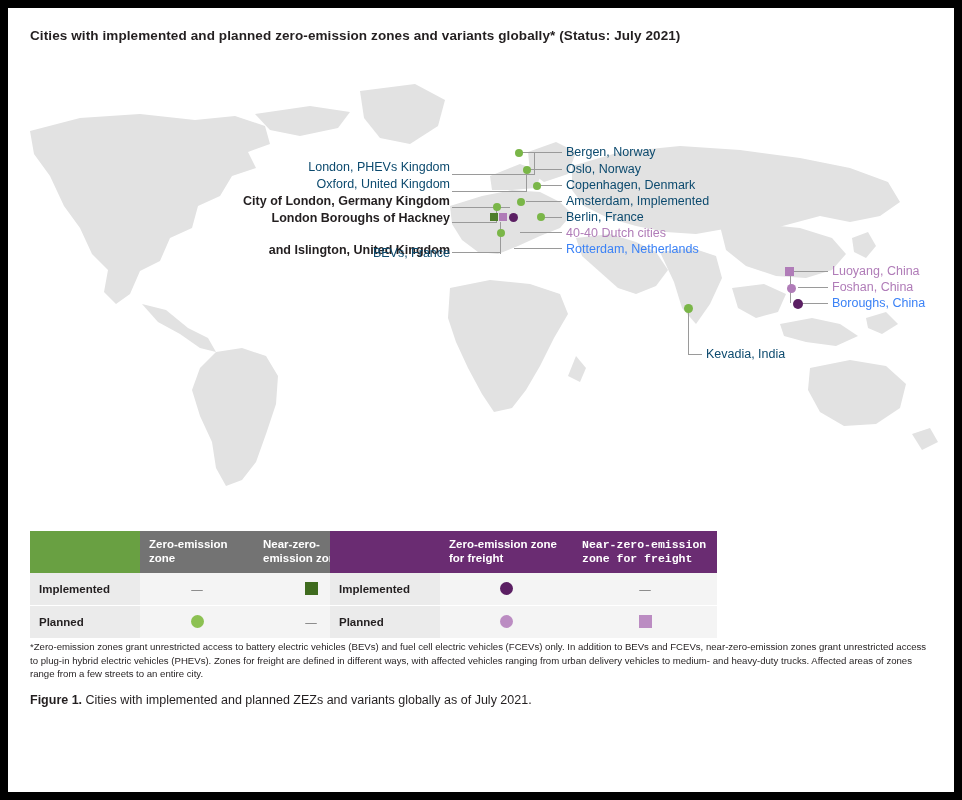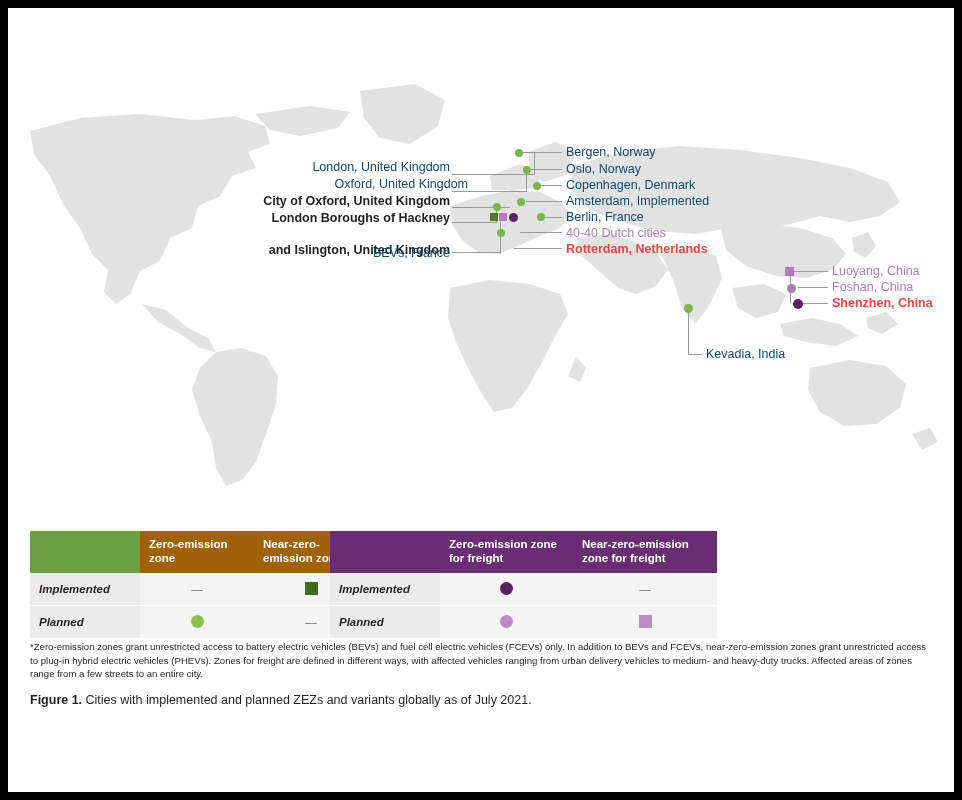--- a/index.html
+++ b/index.html
@@ -46,21 +46,21 @@
     top: 0;
   }
   .label {
     position: absolute;
     font-size: 12.5px;
     line-height: 15.5px;
     white-space: nowrap;
   }
   .lbl-green    { color: #0c4a6e; }
   .lbl-purple   { color: #b07cb8; }
-  .lbl-purpleb  { color: #ef4444; font-weight: bold; }
+  .lbl-purpleb  { color: #3b82f6; font-weight: normal; }
   .lbl-dark     { color: #231f20; font-weight: bold; }
   .ta-right { text-align: right; transform: translateX(-100%); }
 
   .leader {
     position: absolute;
     background: #9a9a9a;
   }
   .dot {
     position: absolute;
     border-radius: 50%;
@@ -91,30 +91,29 @@
   .legend td {
     font-size: 11.5px;
     padding: 8px 9px;
     vertical-align: middle;
     border-bottom: 1px solid #ffffff;
   }
   .legend .rowlabel {
     font-weight: bold;
     background: #ebebeb;
     width: 92px;
-    font-style: italic;
   }
   .legend .cell {
     background: #f4f4f4;
     text-align: center;
     width: 96px;
     height: 16px;
   }
   .legend .dash { color: #6d6d6d; }
-  .hdr-green th { background: #a16207; }
+  .hdr-green th { background: #737373; }
   .hdr-green th:first-child { background: #69a042; }
   .hdr-purple th { background: #6a2c72; }
   .swatch-dot-green {
     display: inline-block; width: 13px; height: 13px; border-radius: 50%;
     background: #8cc152;
   }
   .swatch-sq-green {
     display: inline-block; width: 13px; height: 13px; background: #3f6b1e;
   }
   .swatch-dot-purple {
@@ -146,20 +145,21 @@
     color: #231f20;
     text-align: center;
   }
   .figcap b { font-weight: bold; }
 </style>
 </head>
 <body>
 
 <div class="page">
 
+  <div class="title">Cities with implemented and planned zero-emission zones and variants globally* (Status: July 2021)</div>
 
   <div class="map-area">
 
     <svg class="map-svg" width="922" height="450" viewBox="0 0 922 450">
       <g fill="#e2e2e2">
 
         <path d="M10,75 L60,62 L120,58 L175,64 L215,60 L245,70 L250,88 L228,96 L236,112 L212,120 L200,140 L178,150 L172,172 L150,182 L140,205 L120,215 L110,238 L96,248 L84,236 L88,214 L72,198 L60,172 L44,150 L30,120 L14,98 Z"></path>
         <path d="M235,58 L290,50 L330,56 L318,72 L280,80 L250,74 Z"></path>
 
         <path d="M340,35 L395,28 L425,44 L418,70 L390,88 L360,82 L344,62 Z"></path>
@@ -228,38 +228,38 @@
     <div class="dot" style="left:489px; top:157px; width:9px; height:9px; background:#5b1f63;"></div>
     <div class="dot" style="left:473px; top:147px; width:8px; height:8px; background:#7ab648;"></div>
     <div class="sq" style="left:470px; top:157px; width:8px; height:8px; background:#4e7d2a;"></div>
     <div class="dot" style="left:477px; top:173px; width:8px; height:8px; background:#7ab648;"></div>
 
     <div class="sq" style="left:765px; top:211px; width:9px; height:9px; background:#b07cb8;"></div>
     <div class="dot" style="left:767px; top:228px; width:9px; height:9px; background:#b07cb8;"></div>
     <div class="dot" style="left:773px; top:243px; width:10px; height:10px; background:#5b1f63;"></div>
     <div class="dot" style="left:664px; top:248px; width:9px; height:9px; background:#7ab648;"></div>
 
-    <div class="label lbl-green ta-right" style="left:430px; top:104px;">London, United Kingdom</div>
-    <div class="label lbl-green ta-right" style="left:448px; top:121px;">Oxford, United Kingdom</div>
-    <div class="label lbl-dark ta-right" style="left:430px; top:138px;">City of Oxford, United Kingdom</div>
+    <div class="label lbl-green ta-right" style="left:430px; top:104px;">London, PHEVs Kingdom</div>
+    <div class="label lbl-green ta-right" style="left:430px; top:121px;">Oxford, United Kingdom</div>
+    <div class="label lbl-dark ta-right" style="left:430px; top:138px;">City of London, Germany Kingdom</div>
     <div class="label lbl-dark ta-right" style="left:430px; top:155px;">London Boroughs of Hackney</div>
     <div class="label lbl-dark ta-right" style="left:430px; top:187px;">and Islington, United Kingdom</div>
     <div class="label lbl-green ta-right" style="left:430px; top:190px;">BEVs, France</div>
 
     <div class="label lbl-green" style="left:546px; top:89px;">Bergen, Norway</div>
     <div class="label lbl-green" style="left:546px; top:106px;">Oslo, Norway</div>
     <div class="label lbl-green" style="left:546px; top:122px;">Copenhagen, Denmark</div>
     <div class="label lbl-green" style="left:546px; top:138px;">Amsterdam, Implemented</div>
     <div class="label lbl-green" style="left:546px; top:154px;">Berlin, France</div>
     <div class="label lbl-purple" style="left:546px; top:170px;">40-40 Dutch cities</div>
     <div class="label lbl-purpleb" style="left:546px; top:186px;">Rotterdam, Netherlands</div>
 
     <div class="label lbl-purple" style="left:812px; top:208px;">Luoyang, China</div>
     <div class="label lbl-purple" style="left:812px; top:224px;">Foshan, China</div>
-    <div class="label lbl-purpleb" style="left:812px; top:240px;">Shenzhen, China</div>
+    <div class="label lbl-purpleb" style="left:812px; top:240px;">Boroughs, China</div>
 
     <div class="label lbl-green" style="left:686px; top:291px;">Kevadia, India</div>
 
   </div>
 
   <div class="legend" style="left:22px;">
     <table>
       <thead class="hdr-green">
         <tr>
           <th style="width:92px;"></th>
@@ -281,21 +281,21 @@
       </tbody>
     </table>
   </div>
 
   <div class="legend" style="left:322px;">
     <table>
       <thead class="hdr-purple">
         <tr>
           <th style="width:92px;"></th>
           <th style="width:115px;">Zero-emission zone for freight</th>
-          <th style="width:126px;">Near-zero-emission zone for freight</th>
+          <th style="width:126px;font-family:Liberation Mono, monospace;">Near-zero-emission zone for freight</th>
         </tr>
       </thead>
       <tbody>
         <tr>
           <td class="rowlabel">Implemented</td>
           <td class="cell" style="width:115px;"><span class="swatch-dot-purple"></span></td>
           <td class="cell" style="width:126px;"><span class="dash">—</span></td>
         </tr>
         <tr>
           <td class="rowlabel">Planned</td>

